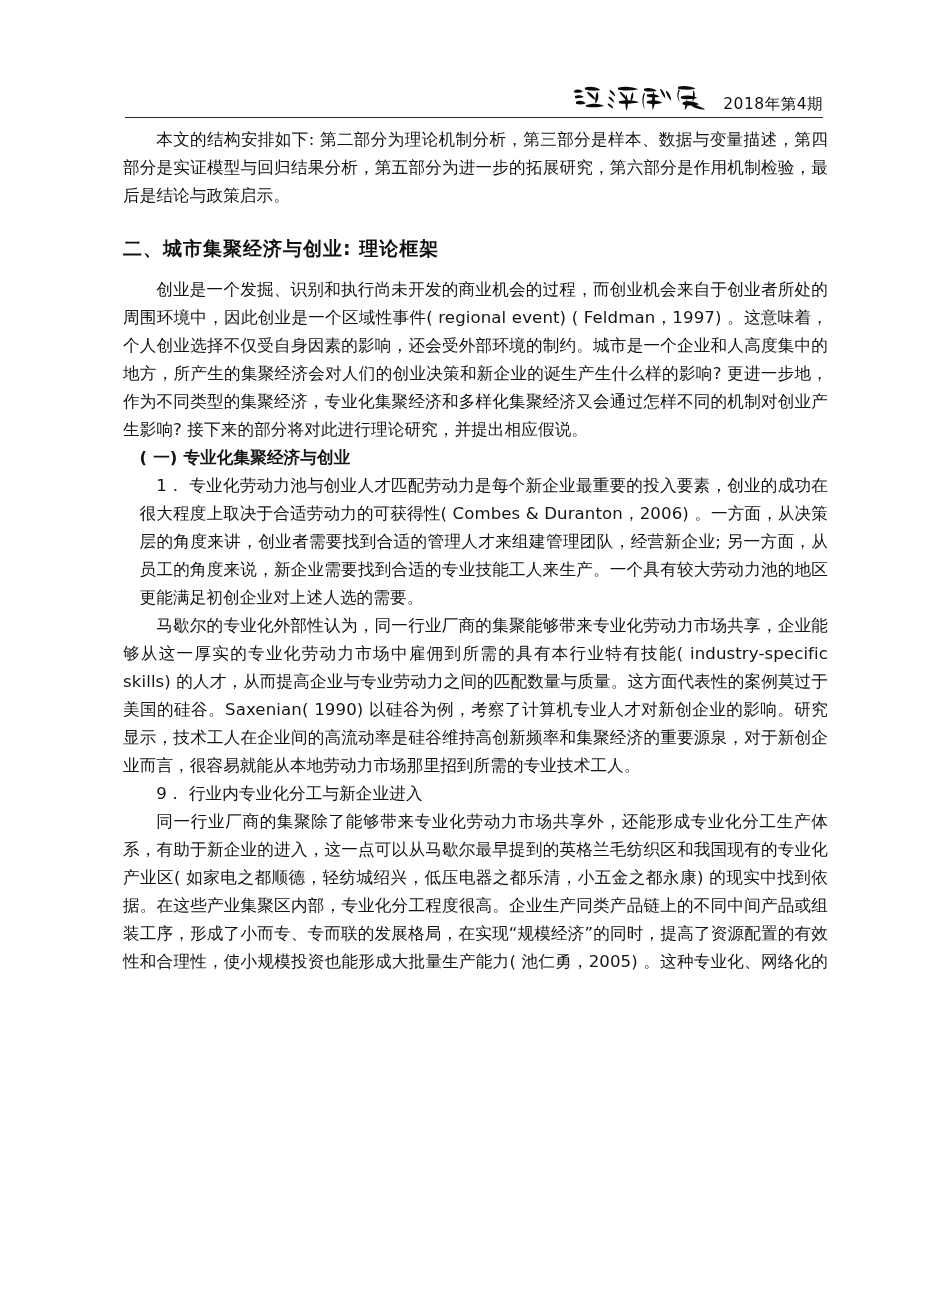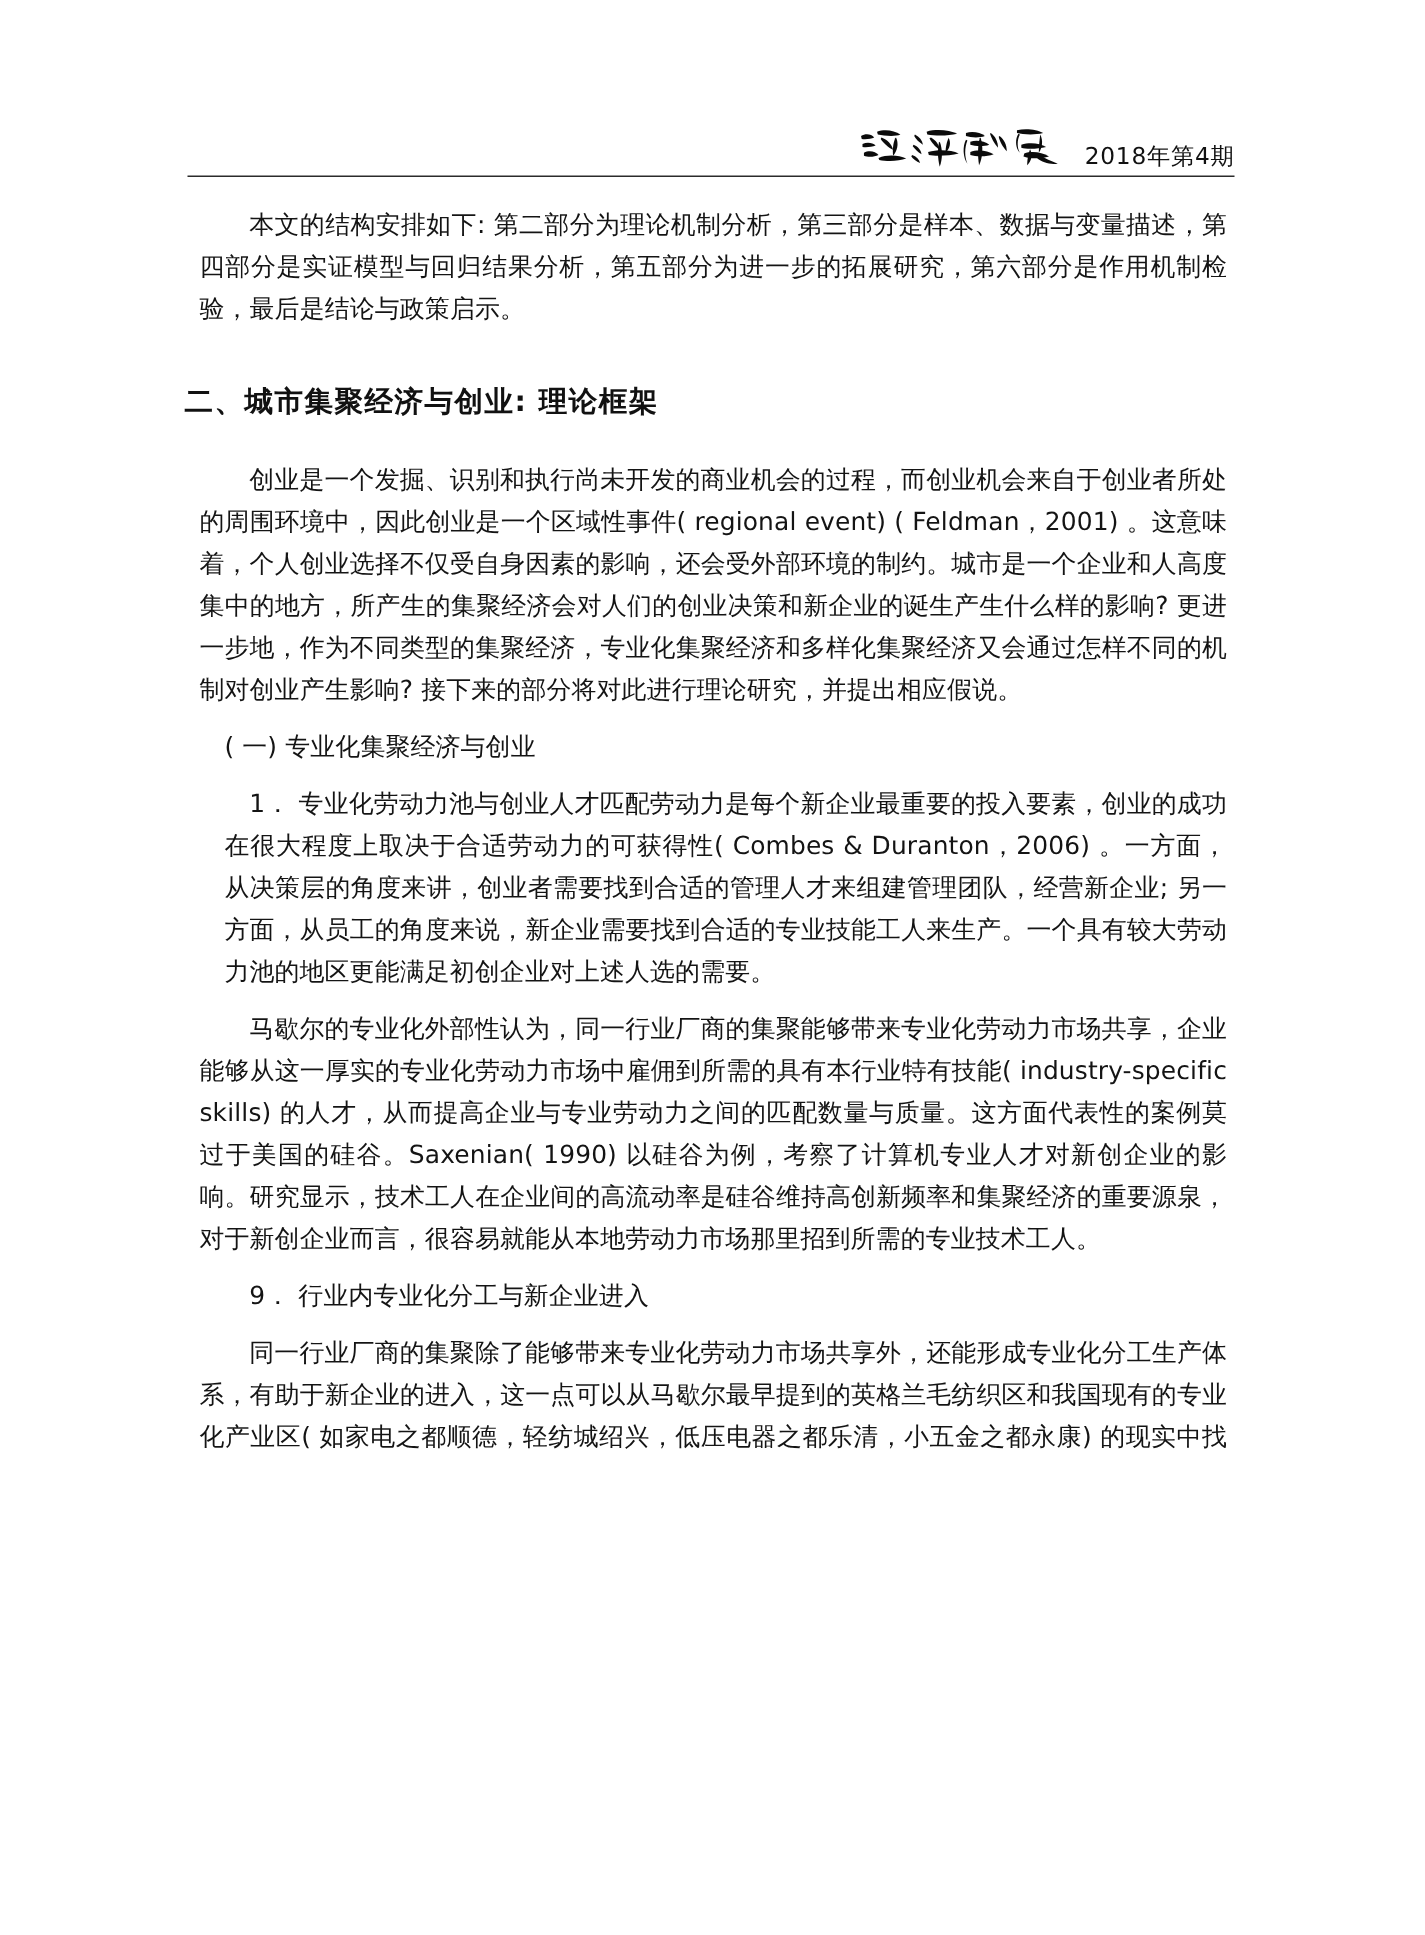--- a/index.html
+++ b/index.html
@@ -59,31 +59,31 @@
 
   
   .body-col {
     position: absolute;
     left: 123px;
     top: 126px;
     width: 705px;
   }
 
   p.para {
-    margin: 10px;
+    margin: 0;
     font-size: 16.6px;
     line-height: 28px;
     text-align: justify;
     text-justify: inter-ideograph;
     letter-spacing: 0.1px;
     color: #141414;
     word-break: break-word;
   }
   p.indent2 { text-indent: 2em; }
-  p.indent1 { text-indent: 1em; }
+  p.indent1 { text-indent: 1em; font-weight: bold; }
 
   
   p.block-indent {
     padding-left: 1em;
     text-indent: 1em;
   }
 
   h2.section-title {
     margin: 0;
     font-size: 19px;
@@ -155,21 +155,21 @@
   <div class="body-col">
 
     <p class="para indent2">本文的结构安排如下: 第二部分为理论机制分析，第三部分是样本、数据与变量描述，第四部分是实证模型与回归结果分析，第五部分为进一步的拓展研究，第六部分是作用机制检验，最后是结论与政策启示。</p>
 
     <div class="gap-md"></div>
 
     <h2 class="section-title">二、城市集聚经济与创业: 理论框架</h2>
 
     <div class="gap-sm"></div>
 
-    <p class="para indent2">创业是一个发掘、识别和执行尚未开发的商业机会的过程，而创业机会来自于创业者所处的周围环境中，因此创业是一个区域性事件( regional event) ( Feldman，2001) 。这意味着，个人创业选择不仅受自身因素的影响，还会受外部环境的制约。城市是一个企业和人高度集中的地方，所产生的集聚经济会对人们的创业决策和新企业的诞生产生什么样的影响? 更进一步地，作为不同类型的集聚经济，专业化集聚经济和多样化集聚经济又会通过怎样不同的机制对创业产生影响? 接下来的部分将对此进行理论研究，并提出相应假说。</p>
+    <p class="para indent2">创业是一个发掘、识别和执行尚未开发的商业机会的过程，而创业机会来自于创业者所处的周围环境中，因此创业是一个区域性事件( regional event) ( Feldman，1997) 。这意味着，个人创业选择不仅受自身因素的影响，还会受外部环境的制约。城市是一个企业和人高度集中的地方，所产生的集聚经济会对人们的创业决策和新企业的诞生产生什么样的影响? 更进一步地，作为不同类型的集聚经济，专业化集聚经济和多样化集聚经济又会通过怎样不同的机制对创业产生影响? 接下来的部分将对此进行理论研究，并提出相应假说。</p>
 
     <p class="para indent1">( 一) 专业化集聚经济与创业</p>
 
     <p class="para block-indent">1． 专业化劳动力池与创业人才匹配劳动力是每个新企业最重要的投入要素，创业的成功在很大程度上取决于合适劳动力的可获得性( Combes &amp; Duranton，2006) 。一方面，从决策层的角度来讲，创业者需要找到合适的管理人才来组建管理团队，经营新企业; 另一方面，从员工的角度来说，新企业需要找到合适的专业技能工人来生产。一个具有较大劳动力池的地区更能满足初创企业对上述人选的需要。</p>
 
     <p class="para indent2">马歇尔的专业化外部性认为，同一行业厂商的集聚能够带来专业化劳动力市场共享，企业能够从这一厚实的专业化劳动力市场中雇佣到所需的具有本行业特有技能( industry-specific skills) 的人才，从而提高企业与专业劳动力之间的匹配数量与质量。这方面代表性的案例莫过于美国的硅谷。Saxenian( 1990) 以硅谷为例，考察了计算机专业人才对新创企业的影响。研究显示，技术工人在企业间的高流动率是硅谷维持高创新频率和集聚经济的重要源泉，对于新创企业而言，很容易就能从本地劳动力市场那里招到所需的专业技术工人。</p>
 
     <p class="para indent2">9． 行业内专业化分工与新企业进入</p>
 
     <p class="para indent2">同一行业厂商的集聚除了能够带来专业化劳动力市场共享外，还能形成专业化分工生产体系，有助于新企业的进入，这一点可以从马歇尔最早提到的英格兰毛纺织区和我国现有的专业化产业区( 如家电之都顺德，轻纺城绍兴，低压电器之都乐清，小五金之都永康) 的现实中找到依据。在这些产业集聚区内部，专业化分工程度很高。企业生产同类产品链上的不同中间产品或组装工序，形成了小而专、专而联的发展格局，在实现“规模经济”的同时，提高了资源配置的有效性和合理性，使小规模投资也能形成大批量生产能力( 池仁勇，2005) 。这种专业化、网络化的生产体系能够降低企业间交易成本和新企业资本进入壁垒，分摊新企业生产的成本与风险，推动技术的应用，鼓励</p>

